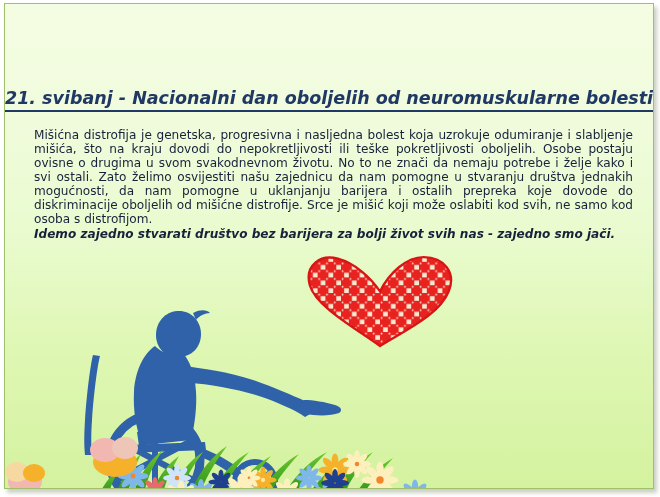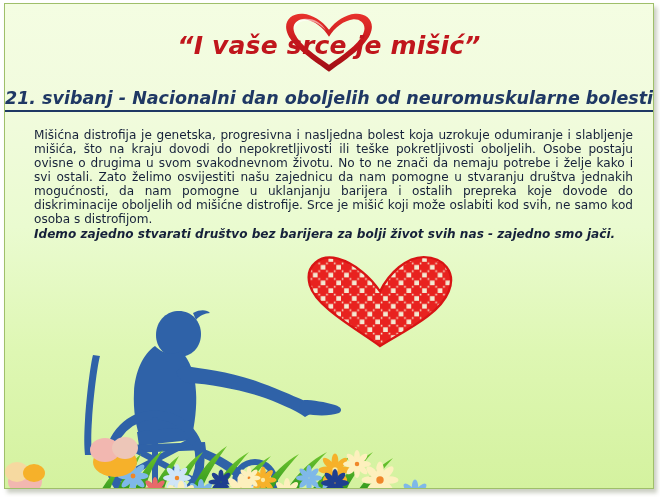--- a/index.html
+++ b/index.html
@@ -83,58 +83,20 @@
   
   .art{position:absolute;left:0;right:0;top:246px;bottom:0;overflow:hidden;}
   .art svg{position:absolute;left:0;top:0;display:block;}
 </style>
 </head>
 <body>
 
 <div id="poster">
   <div class="frame">
 
-    <div class="logo">
-      <div class="logo-inner">
-        <div class="heart-wrap">
-          <svg viewBox="0 0 184 124" xmlns="http://www.w3.org/2000/svg">
-            <defs>
-              <linearGradient id="hg" x1="0" y1="0" x2="0" y2="1">
-                <stop offset="0" stop-color="#e8332c"></stop>
-                <stop offset="0.55" stop-color="#c4161c"></stop>
-                <stop offset="1" stop-color="#9d0f14"></stop>
-              </linearGradient>
-            </defs>
-            <path fill="url(#hg)" d="
-              M92,118
-              C62,96 22,70 10,44
-              C-2,18 16,0 40,2
-              C60,4 78,16 92,34
-              C106,16 124,4 144,2
-              C168,0 186,18 174,44
-              C162,70 122,96 92,118
-              Z
-              M92,104
-              C118,86 150,64 160,43
-              C169,24 156,12 141,13
-              C122,15 103,30 92,48
-              C81,30 62,15 43,13
-              C28,12 15,24 24,43
-              C34,64 66,86 92,104
-              Z"></path>
-            <path fill="#ffffff" opacity=".55" d="
-              M44,12 C30,13 20,22 22,34 C26,22 36,16 48,16 C62,16 76,24 86,36
-              C78,20 62,11 44,12 Z"></path>
-          </svg>
-        </div>
-        <div class="logo-text">
-          <span class="seg">“I vaše</span><span class="seg mid">srce</span><span class="seg">je mišić”</span>
-        </div>
-      </div>
-    </div>
 
     <div class="headline">
       <span>21. svibanj - Nacionalni dan oboljelih od neuromuskularne bolesti</span>
     </div>
 
     <div class="copy">
       <p>Mišićna distrofija je genetska, progresivna i nasljedna bolest koja uzrokuje odumiranje i slabljenje mišića, što na kraju dovodi do nepokretljivosti ili teške pokretljivosti oboljelih. Osobe postaju ovisne o drugima u svom svakodnevnom životu. No to ne znači da nemaju potrebe i želje kako i svi ostali. Zato želimo osvijestiti našu zajednicu  da nam pomogne u stvaranju društva jednakih mogućnosti, da nam pomogne u uklanjanju barijera  i ostalih prepreka koje dovode do diskriminacije oboljelih od mišićne distrofije. Srce je mišić koji može oslabiti kod svih, ne samo kod osoba s  distrofijom.</p>
       <p class="tagline">Idemo zajedno  stvarati društvo bez barijera za bolji život svih nas - zajedno smo jači.</p>
     </div>
 

